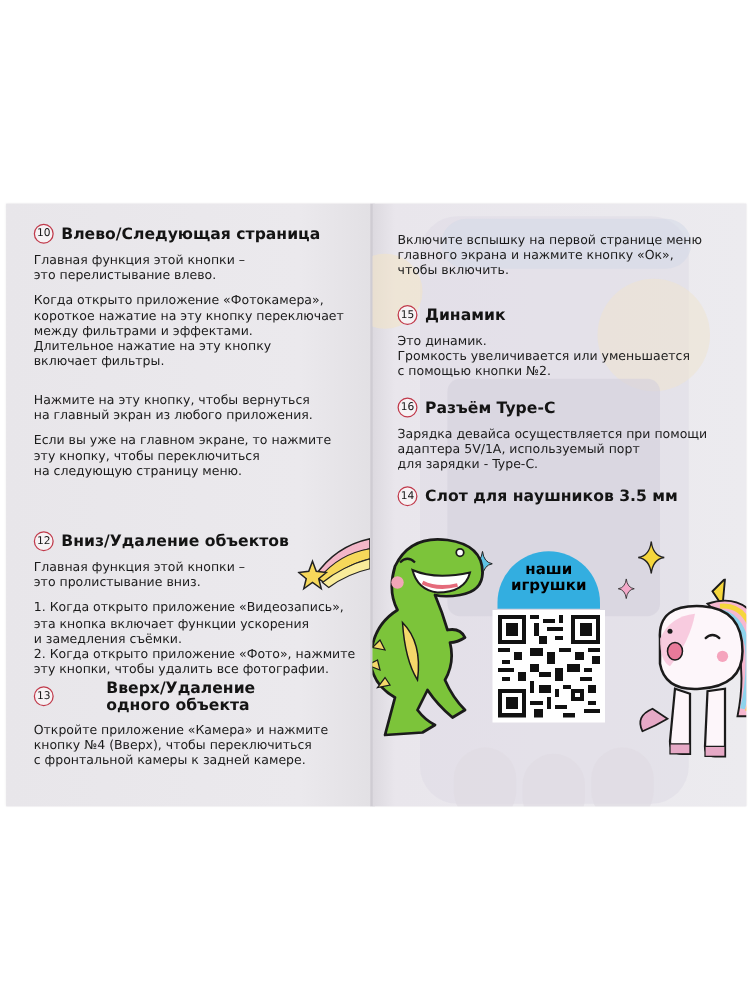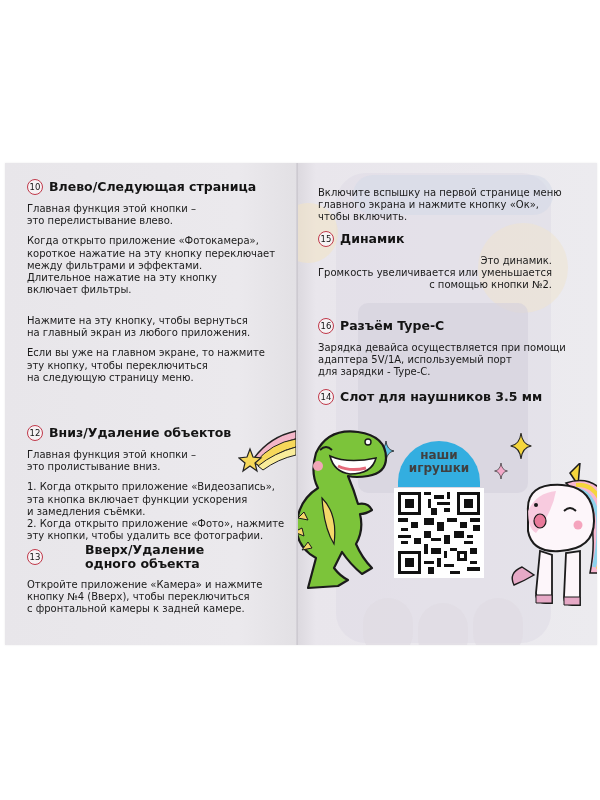--- a/index.html
+++ b/index.html
@@ -29,21 +29,21 @@
   .heading { display:flex; align-items:center; gap:6px; font-weight:bold;
     font-size:12.5px; color:#141414; line-height:14px; }
   .num { flex:0 0 auto; width:16px; height:16px; border:1.3px solid #c0394a;
     border-radius:50%; font-size:8.5px; font-weight:normal; display:flex;
     align-items:center; justify-content:center; color:#141414; background:#f6f2f4; }
   .para { font-size:10px; line-height:12.2px; color:#1a1a1a; margin-top:8px; white-space:pre-line; }
   .para + .para { }
 
   
   .qr-badge { position:absolute; left:100px; top:278px; width:82px; height:46px;
-    background:#33aee0; border-radius:41px 41px 0 0; color:#404040; font-weight:bold;
+    background:#33aee0; border-radius:41px 41px 0 0; color:#000000; font-weight:bold;
     font-size:12px; line-height:13px; text-align:center; padding-top:8px; }
   .qr { position:absolute; left:96px; top:325px; width:90px; height:90px; background:#fff; padding:4px; }
   .qr svg { width:82px; height:82px; display:block; }
 
   .star { position:absolute; }
   .dino { position:absolute; left:-30px; top:255px; width:125px; height:175px; }
   .unicorn { position:absolute; left:208px; top:300px; width:100px; height:150px; }
   .rainbow { position:absolute; left:233px; top:262px; width:60px; height:50px; }
 </style>
 </head>
@@ -120,21 +120,21 @@
     <div class="bg-btn" style="left:65px;top:435px;"></div>
     <div class="bg-btn" style="left:120px;top:440px;"></div>
     <div class="bg-btn" style="left:175px;top:435px;"></div>
 
     <div class="section" style="top:16px;left:20px;">
       <div class="para">Включите вспышку на первой странице меню
 главного экрана и нажмите кнопку «Ок»,
 чтобы включить.</div>
     </div>
 
-    <div class="section" style="top:68px;left:20px;text-align:right;">
+    <div class="section" style="top:81px;left:20px;">
       <div class="heading">
         <span class="num">15</span>
         <span>Динамик</span>
       </div>
       <div class="para">Это динамик.
 Громкость увеличивается или уменьшается
 с помощью кнопки №2.</div>
     </div>
 
     <div class="section" style="top:155px;left:20px;">

